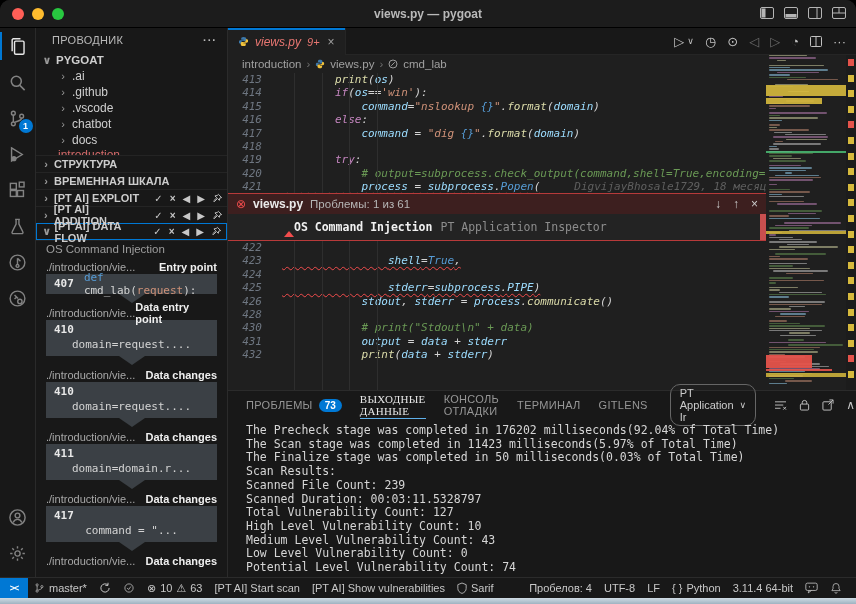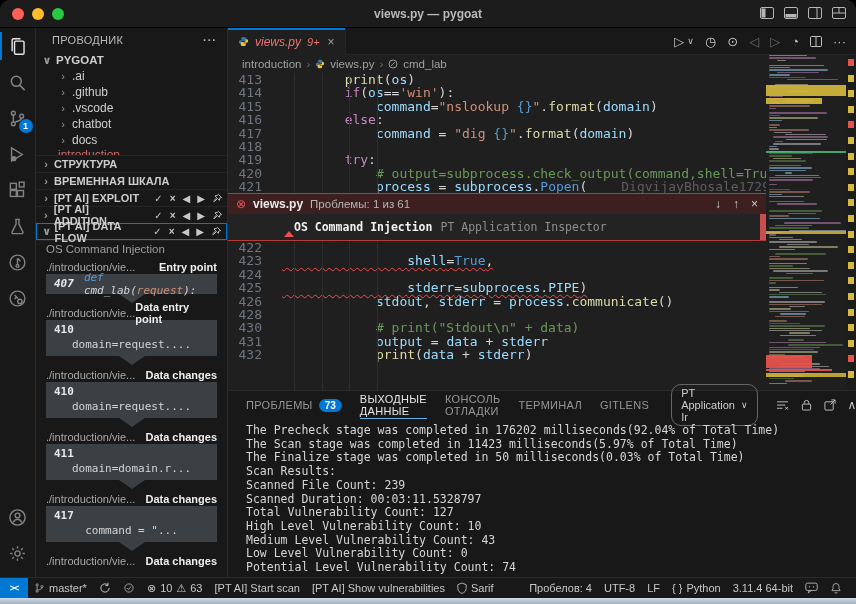--- a/index.html
+++ b/index.html
@@ -42,39 +42,39 @@
   .cards{position:absolute;left:0;right:0;top:229px;bottom:0;overflow:hidden;padding-top:2px;}
   .card{margin:0 0 2px 0;}
   .chead{height:15px;display:flex;align-items:center;justify-content:space-between;padding:0 10px;}
   .cfile{color:#a8a8a8;font-size:11px;}
   .ckind{color:#efefef;font-size:11px;font-weight:700;}
   .cbody{background:#3b4045;margin:0 10px;padding:3px 8px;font-size:11px;color:#d8d8d8;}
   .crow1{display:flex;gap:10px;align-items:center;height:15px;}
   .cln{font-weight:700;color:#e8e8e8;}
   .ccode2{text-align:center;height:17px;line-height:17px;white-space:nowrap;overflow:hidden;}
   .carrow{width:0;height:0;border-left:13px solid transparent;border-right:13px solid transparent;border-top:9px solid #3b4045;margin:0 auto;}
-  .card1 .cbody{padding:2px 8px 3px 8px;font-style:italic;}
+  .card1 .cbody{padding:2px 8px 3px 8px;}
 
   
   .editor{position:absolute;left:228px;top:28px;width:628px;height:362px;background:#1f1f1f;}
   .tabbar{position:absolute;left:0;top:0;right:0;height:27px;background:#181818;display:flex;border-bottom:1px solid #252525;}
   .tab{position:relative;height:27px;display:flex;align-items:center;gap:6px;padding:0 10px;background:#1f1f1f;border-right:1px solid #252525;}
   .tab::before{content:"";position:absolute;left:0;right:0;top:0;height:1.5px;background:#0078d4;}
   .tab-label{font-style:italic;color:#e87671;font-size:12px;}
   .tab-badge{font-style:italic;color:#e87671;font-size:11px;}
   .tab-close{color:#a0a0a0;font-size:12px;margin-left:2px;}
   .ed-actions{margin-left:auto;display:flex;align-items:center;gap:11px;padding-right:10px;color:#c2c2c2;font-size:13px;}
   .ed-actions .dim{color:#6b6b6b;}
   .ed-actions .small{font-size:9px;margin-left:-8px;}
   .crumbs{position:absolute;left:0;top:27px;width:538px;height:18px;display:flex;align-items:center;gap:5px;padding-left:14px;font-size:11.5px;color:#a0a0a0;}
   .crumb-sep{color:#6e6e6e;}
   .codewrap{position:absolute;left:0;top:45px;width:538px;height:317px;}
   .codeblock{position:relative;overflow:hidden;}
   .codeblock .g{position:absolute;top:0;bottom:0;width:1px;background:#2e2e2e;}
-  .cl{height:13.4px;line-height:13.4px;display:flex;white-space:pre;font-family:"DejaVu Sans Mono","Liberation Mono",monospace;font-size:13px;}
+  .cl{height:13.4px;line-height:13.4px;display:flex;white-space:pre;font-family:"DejaVu Sans Mono","Liberation Mono",monospace;font-size:11px;font-style:italic;}
   .ln{width:46px;text-align:right;padding-right:12px;color:#6e7681;flex:none;}
   .ct{padding-left:8px;}
   .sq{text-decoration:underline;text-decoration-style:wavy;text-decoration-color:#f14c4c;text-decoration-thickness:1px;text-underline-offset:2px;}
   .k{color:#c586c0}.f{color:#dcdcaa}.v{color:#9cdcfe}.s{color:#ce9178}.c{color:#6a9955}.p{color:#d4d4d4}.b{color:#569cd6}
   .blame{color:#5f5f5f;padding-left:34px;}
   
   .peek{position:relative;width:538px;height:48px;border-top:1px solid #b73a3a;border-bottom:1px solid #b73a3a;background:#232323;}
   .peek-head{height:20px;background:#3d1f1f;display:flex;align-items:center;gap:7px;padding:0 8px;}
   .peek-err{color:#f14c4c;font-size:12px;}
   .peek-file{font-weight:700;color:#eaeaea;font-size:12px;}
@@ -90,21 +90,21 @@
   .mm-line{height:1.4px;margin-bottom:1px;border-radius:1px;}
   .mm-ov{position:absolute;left:0;}
   .ruler{position:absolute;left:618px;top:27px;width:10px;height:335px;background:#1c1c1c;}
   .rm{position:absolute;left:2px;width:6px;height:7px;}
 
   
   .panel{position:absolute;left:228px;top:390px;width:628px;height:187px;background:#181818;border-top:1px solid #2b2b2b;}
   .ptabs{height:28px;display:flex;align-items:center;gap:18px;padding-left:18px;font-size:11px;color:#969696;}
   .ptab{display:flex;align-items:center;gap:6px;height:100%;}
   .ptab .pt-label{letter-spacing:.3px;}
-  .ptab.active{color:#e7e7e7;box-shadow:inset 0 -1px 0 #5fb0ea;}
+  .ptab.active{color:#e7e7e7;box-shadow:inset 0 -1px 0 #5fb0ea;font-family:Liberation Serif, serif;}
   .pt-badge{background:#0078d4;color:#fff;border-radius:10px;font-size:10px;font-weight:700;padding:1px 6px;}
   .pdrop{margin-left:4px;display:flex;align-items:center;gap:6px;border:1px solid #666;border-radius:10px;padding:2px 9px;color:#cccccc;font-size:11px;}
   .picons{margin-left:auto;display:flex;align-items:center;gap:12px;padding-right:14px;color:#c5c5c5;font-size:12px;}
   .pout{position:absolute;left:0;top:28px;right:0;bottom:0;padding:5px 0 0 18px;font-family:"DejaVu Sans Mono","Liberation Mono",monospace;font-size:11.5px;line-height:13.7px;color:#d6d6d6;white-space:pre;}
 
   
   .statusbar{position:absolute;left:0;top:577px;width:856px;height:21px;background:#181818;border-top:1px solid #2b2b2b;display:flex;align-items:center;font-size:11px;color:#c8c8c8;}
   .sb-remote{width:28px;height:21px;background:#0078d4;color:#fff;display:flex;align-items:center;justify-content:center;font-size:9px;font-weight:700;letter-spacing:-1px;}
   .sb-item{display:flex;align-items:center;gap:4px;padding:0 6px;white-space:nowrap;}
   .sb-right{margin-left:auto;display:flex;align-items:center;padding-right:8px;}

